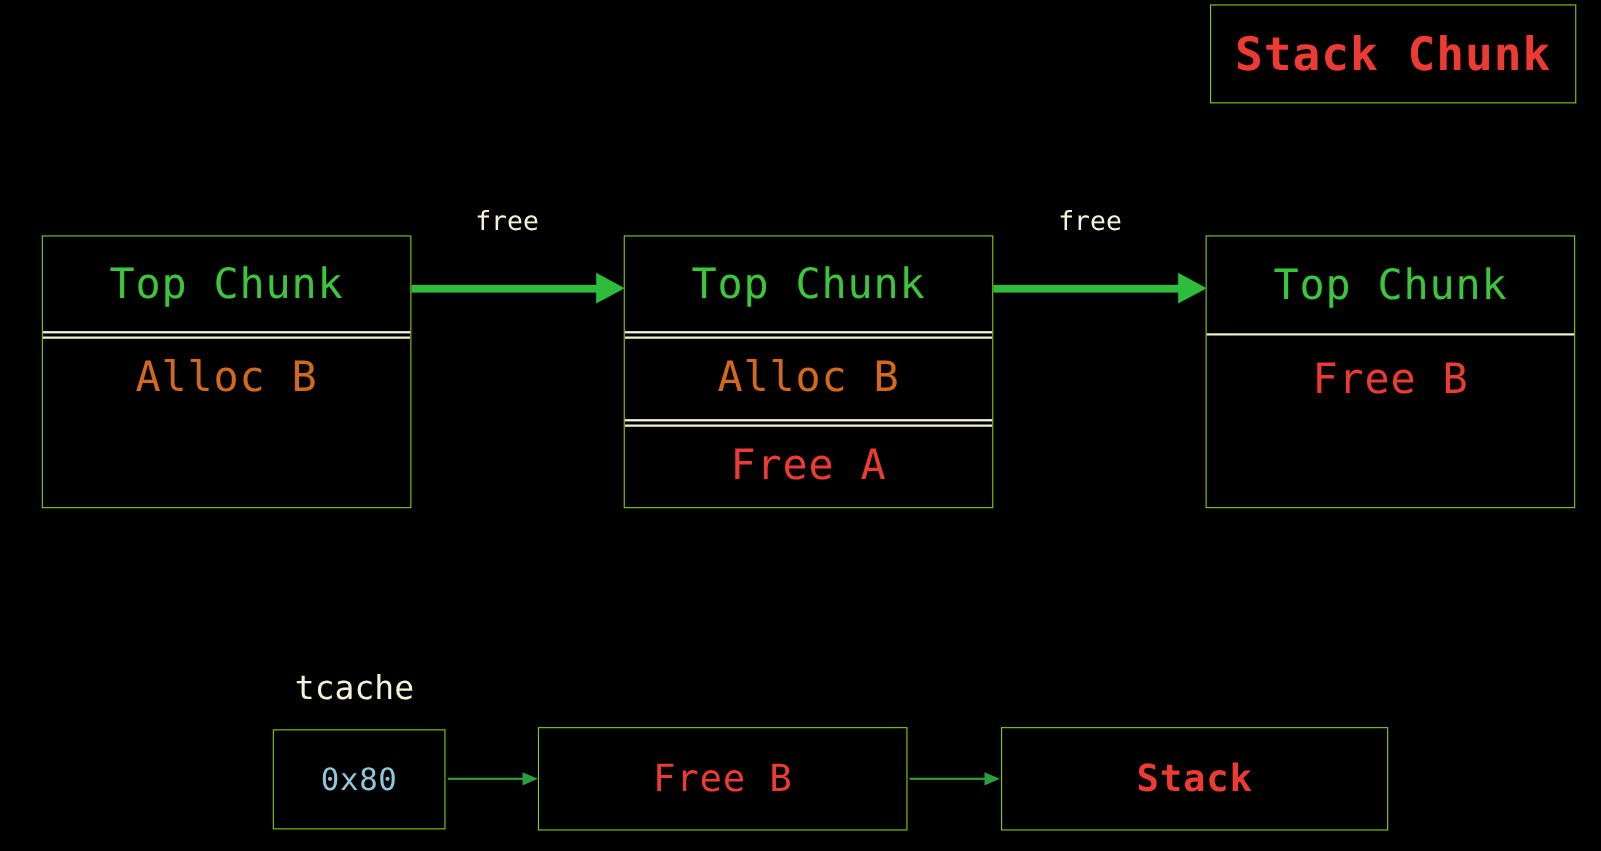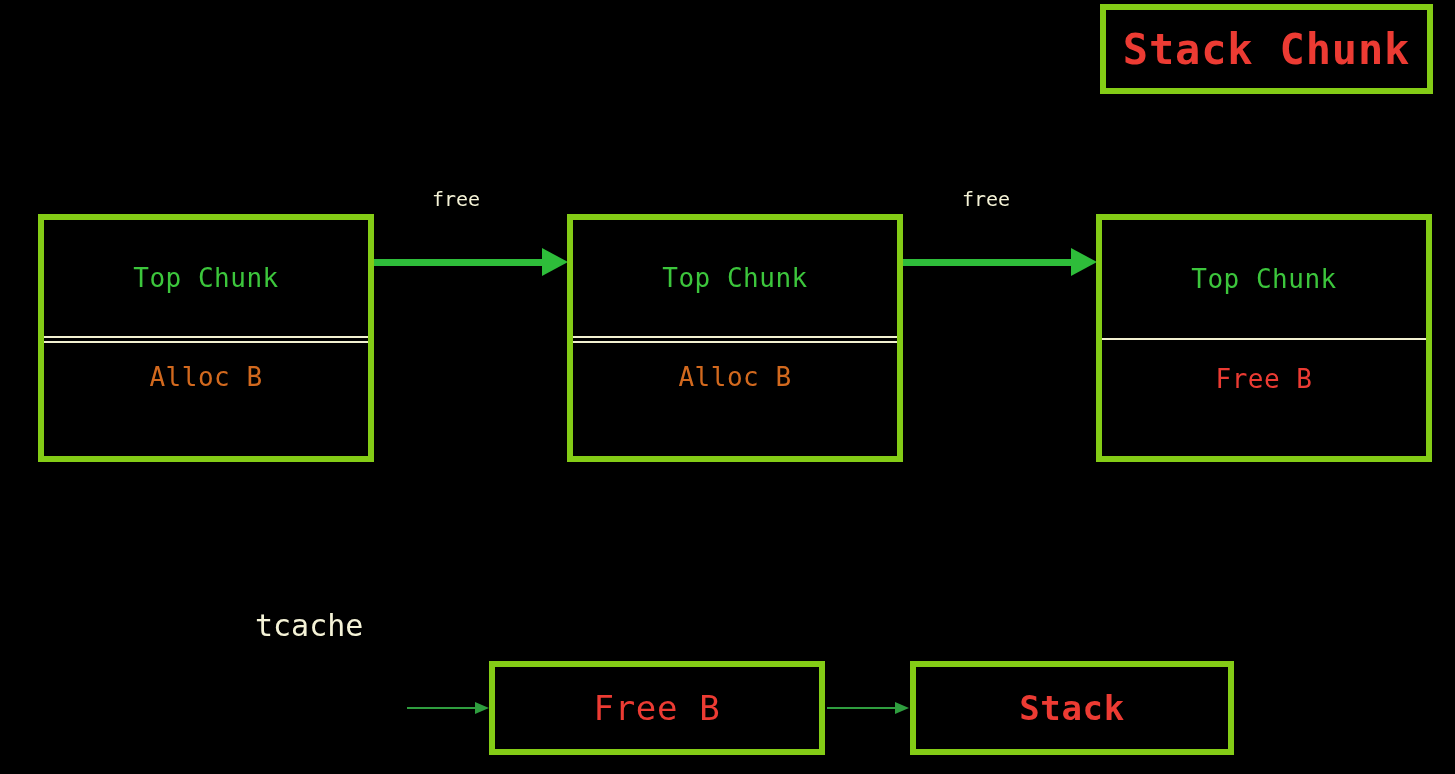--- a/index.html
+++ b/index.html
@@ -16,21 +16,21 @@
     width: 1455px;
     height: 774px;
     background: #000000;
     overflow: hidden;
   }
 
   
   .box {
     position: absolute;
     box-sizing: border-box;
-    border: 6px solid #84cc16;
+    border: 1px solid #84cc16;
     background: #000000;
     display: flex;
     flex-direction: column;
   }
 
   .row {
     flex: 1 1 auto;
     display: flex;
     align-items: center;
     justify-content: center;
@@ -74,21 +74,21 @@
 
   
   .chunk {
     width: 336px;
     height: 248px;
   }
   #chunk-1 { left: 38px;   top: 214px; }
   #chunk-2 { left: 567px;  top: 214px; }
   #chunk-3 { left: 1096px; top: 214px; }
 
-  .chunk .row { font-size: 26px; margin-top: 15px; }
+  .chunk .row { font-size: 38px; }
 
   
   #chunk-3 .r-top   { flex: 0 0 88px; }
   #chunk-3 .r-mid   { flex: 0 0 80px; }
   #chunk-3 .r-bot   { flex: 1 1 auto; }
 
   #chunk-1 .r-top, #chunk-2 .r-top { flex: 0 0 86px; }
   #chunk-1 .r-mid, #chunk-2 .r-mid { flex: 0 0 80px; text-align: right; }
   #chunk-1 .r-bot, #chunk-2 .r-bot { flex: 1 1 auto; }
 
@@ -117,30 +117,30 @@
     height: 0;
     border-top: 14px solid transparent;
     border-bottom: 14px solid transparent;
     border-left: 26px solid #2ebd3a;
   }
   #arrow-1 .arrow-head { left: 168px; }
   #arrow-2 .arrow-head { left: 168px; }
 
   .arrow-label {
     position: absolute;
-    font-size: 20px;
+    font-size: 24px;
     white-space: pre;
   }
   #label-free-1 { left: 432px; top: 187px; }
   #label-free-2 { left: 962px; top: 187px; }
 
   
   #label-tcache {
     position: absolute;
-    left: 255px;
+    left: 268px;
     top: 608px;
     font-size: 30px;
     white-space: pre;
   }
 
   #tcache-size-box {
     left: 248px;
     top: 663px;
     width: 157px;
     height: 91px;
@@ -155,21 +155,21 @@
     width: 336px;
     height: 94px;
     align-items: center;
     justify-content: center;
   }
   #tcache-freeb-box .row { font-size: 34px; }
 
   #tcache-stack-box {
     left: 910px;
     top: 661px;
-    width: 324px;
+    width: 352px;
     height: 94px;
     align-items: center;
     justify-content: flex-end;
   }
   #tcache-stack-box .row { font-size: 34px; font-weight: bold; }
 
   
   .thin-arrow {
     position: absolute;
     height: 16px;
@@ -212,35 +212,39 @@
 
   <div class="arrow-label c-cream" id="label-free-1">free</div>
   <div class="arrow-wrap" id="arrow-1">
     <div class="arrow-line"></div>
     <div class="arrow-head"></div>
   </div>
 
   <div class="box chunk" id="chunk-2">
     <div class="row r-top c-green">Top Chunk</div>
     <div class="row r-mid div-double c-orange">Alloc B</div>
+    <div class="row r-bot div-double c-red">Free A</div>
   </div>
 
   <div class="arrow-label c-cream" id="label-free-2">free</div>
   <div class="arrow-wrap" id="arrow-2">
     <div class="arrow-line"></div>
     <div class="arrow-head"></div>
   </div>
 
   <div class="box chunk" id="chunk-3">
     <div class="row r-top c-green">Top Chunk</div>
     <div class="row r-mid div-single c-red">Free B</div>
   </div>
 
   <div class="c-cream" id="label-tcache">tcache</div>
 
+  <div class="box" id="tcache-size-box">
+    <div class="row c-blue">0x80</div>
+  </div>
 
   <div class="thin-arrow" id="tcache-arrow-1">
     <div class="thin-line"></div>
     <div class="thin-head"></div>
   </div>
 
   <div class="box" id="tcache-freeb-box">
     <div class="row c-red">Free B</div>
   </div>
 

